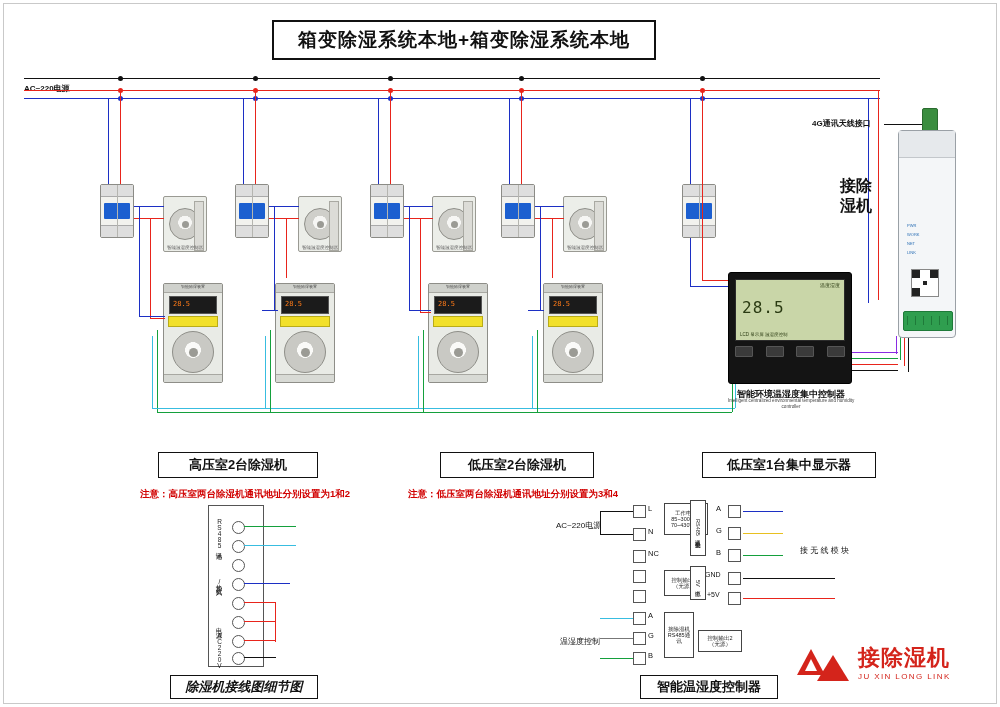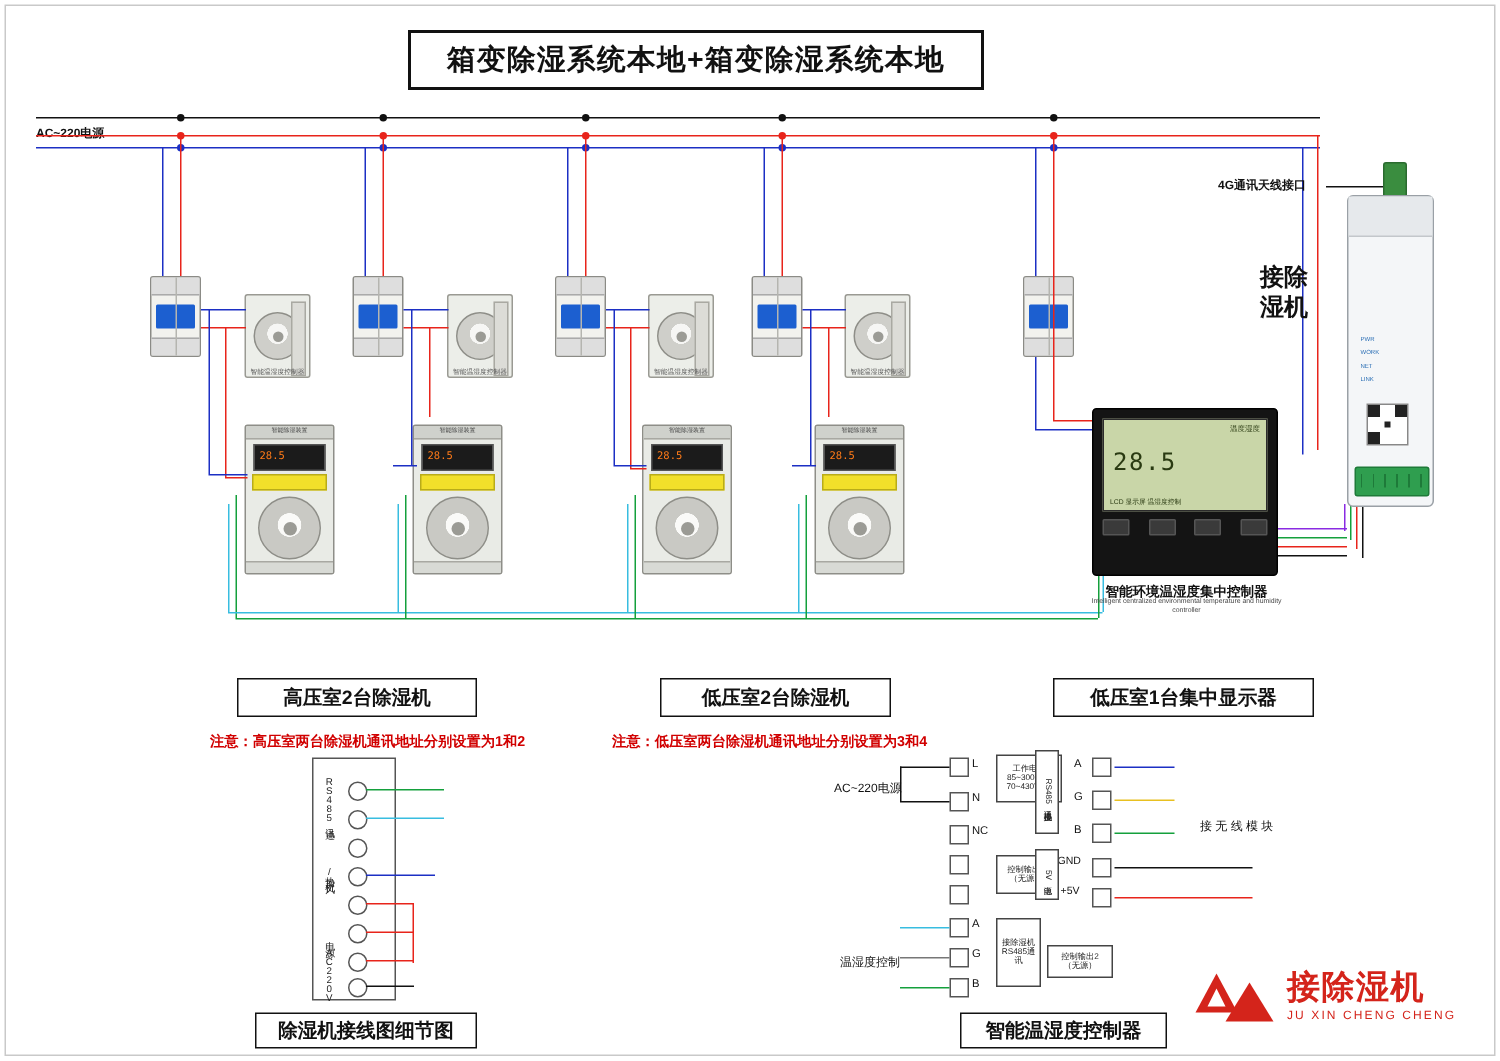--- a/index.html
+++ b/index.html
@@ -389,21 +389,21 @@
 
 <div class="w h green" style="left:244px;top:526px;width:52px;"></div>
 <div class="w h cyan" style="left:244px;top:545px;width:52px;"></div>
 <div class="w h blue" style="left:244px;top:583px;width:46px;"></div>
 <div class="w h red" style="left:244px;top:602px;width:32px;"></div>
 <div class="w h red" style="left:244px;top:621px;width:32px;"></div>
 <div class="w h red" style="left:244px;top:640px;width:32px;"></div>
 <div class="w h black" style="left:244px;top:657px;width:32px;"></div>
 <div class="w v red" style="left:275px;top:602px;height:40px;"></div>
 
-<div class="abs label-box" style="left:170px;top:675px;width:146px;height:22px;">除湿机接线图细节图</div>
+<div class="abs label-box" style="left:170px;top:675px;width:146px;height:22px;font-style:italic;">除湿机接线图细节图</div>
 
 <div class="abs" style="left:556px;top:520px;font-size:8px;">AC~220电源</div>
 
 <div class="tbox" style="left:633px;top:505px;"></div>
 <div class="tbox" style="left:633px;top:528px;"></div>
 <div class="tbox" style="left:633px;top:550px;"></div>
 <div class="tbox" style="left:633px;top:570px;"></div>
 <div class="tbox" style="left:633px;top:590px;"></div>
 <div class="tbox" style="left:633px;top:612px;"></div>
 <div class="tbox" style="left:633px;top:632px;"></div>
@@ -460,13 +460,13 @@
 <div class="abs" style="left:800px;top:545px;font-size:8px;">接 无 线 模 块</div>
 
 <div class="abs label-box" style="left:640px;top:675px;width:136px;height:22px;">智能温湿度控制器</div>
 
 <svg class="abs" id="logo-mark" viewBox="0 0 56 44">
   <polygon points="16,4 30,30 2,30" fill="#d4241b"></polygon>
   <polygon points="38,10 54,36 22,36" fill="#d4241b"></polygon>
   <polygon points="16,14 22,26 10,26" fill="#ffffff"></polygon>
 </svg>
 <div class="abs" id="logo-text">接除湿机</div>
-<div class="abs" id="logo-sub">JU XIN CHENG CHENG</div>
+<div class="abs" id="logo-sub">JU XIN LONG LINK</div>
 
 </body></html>

